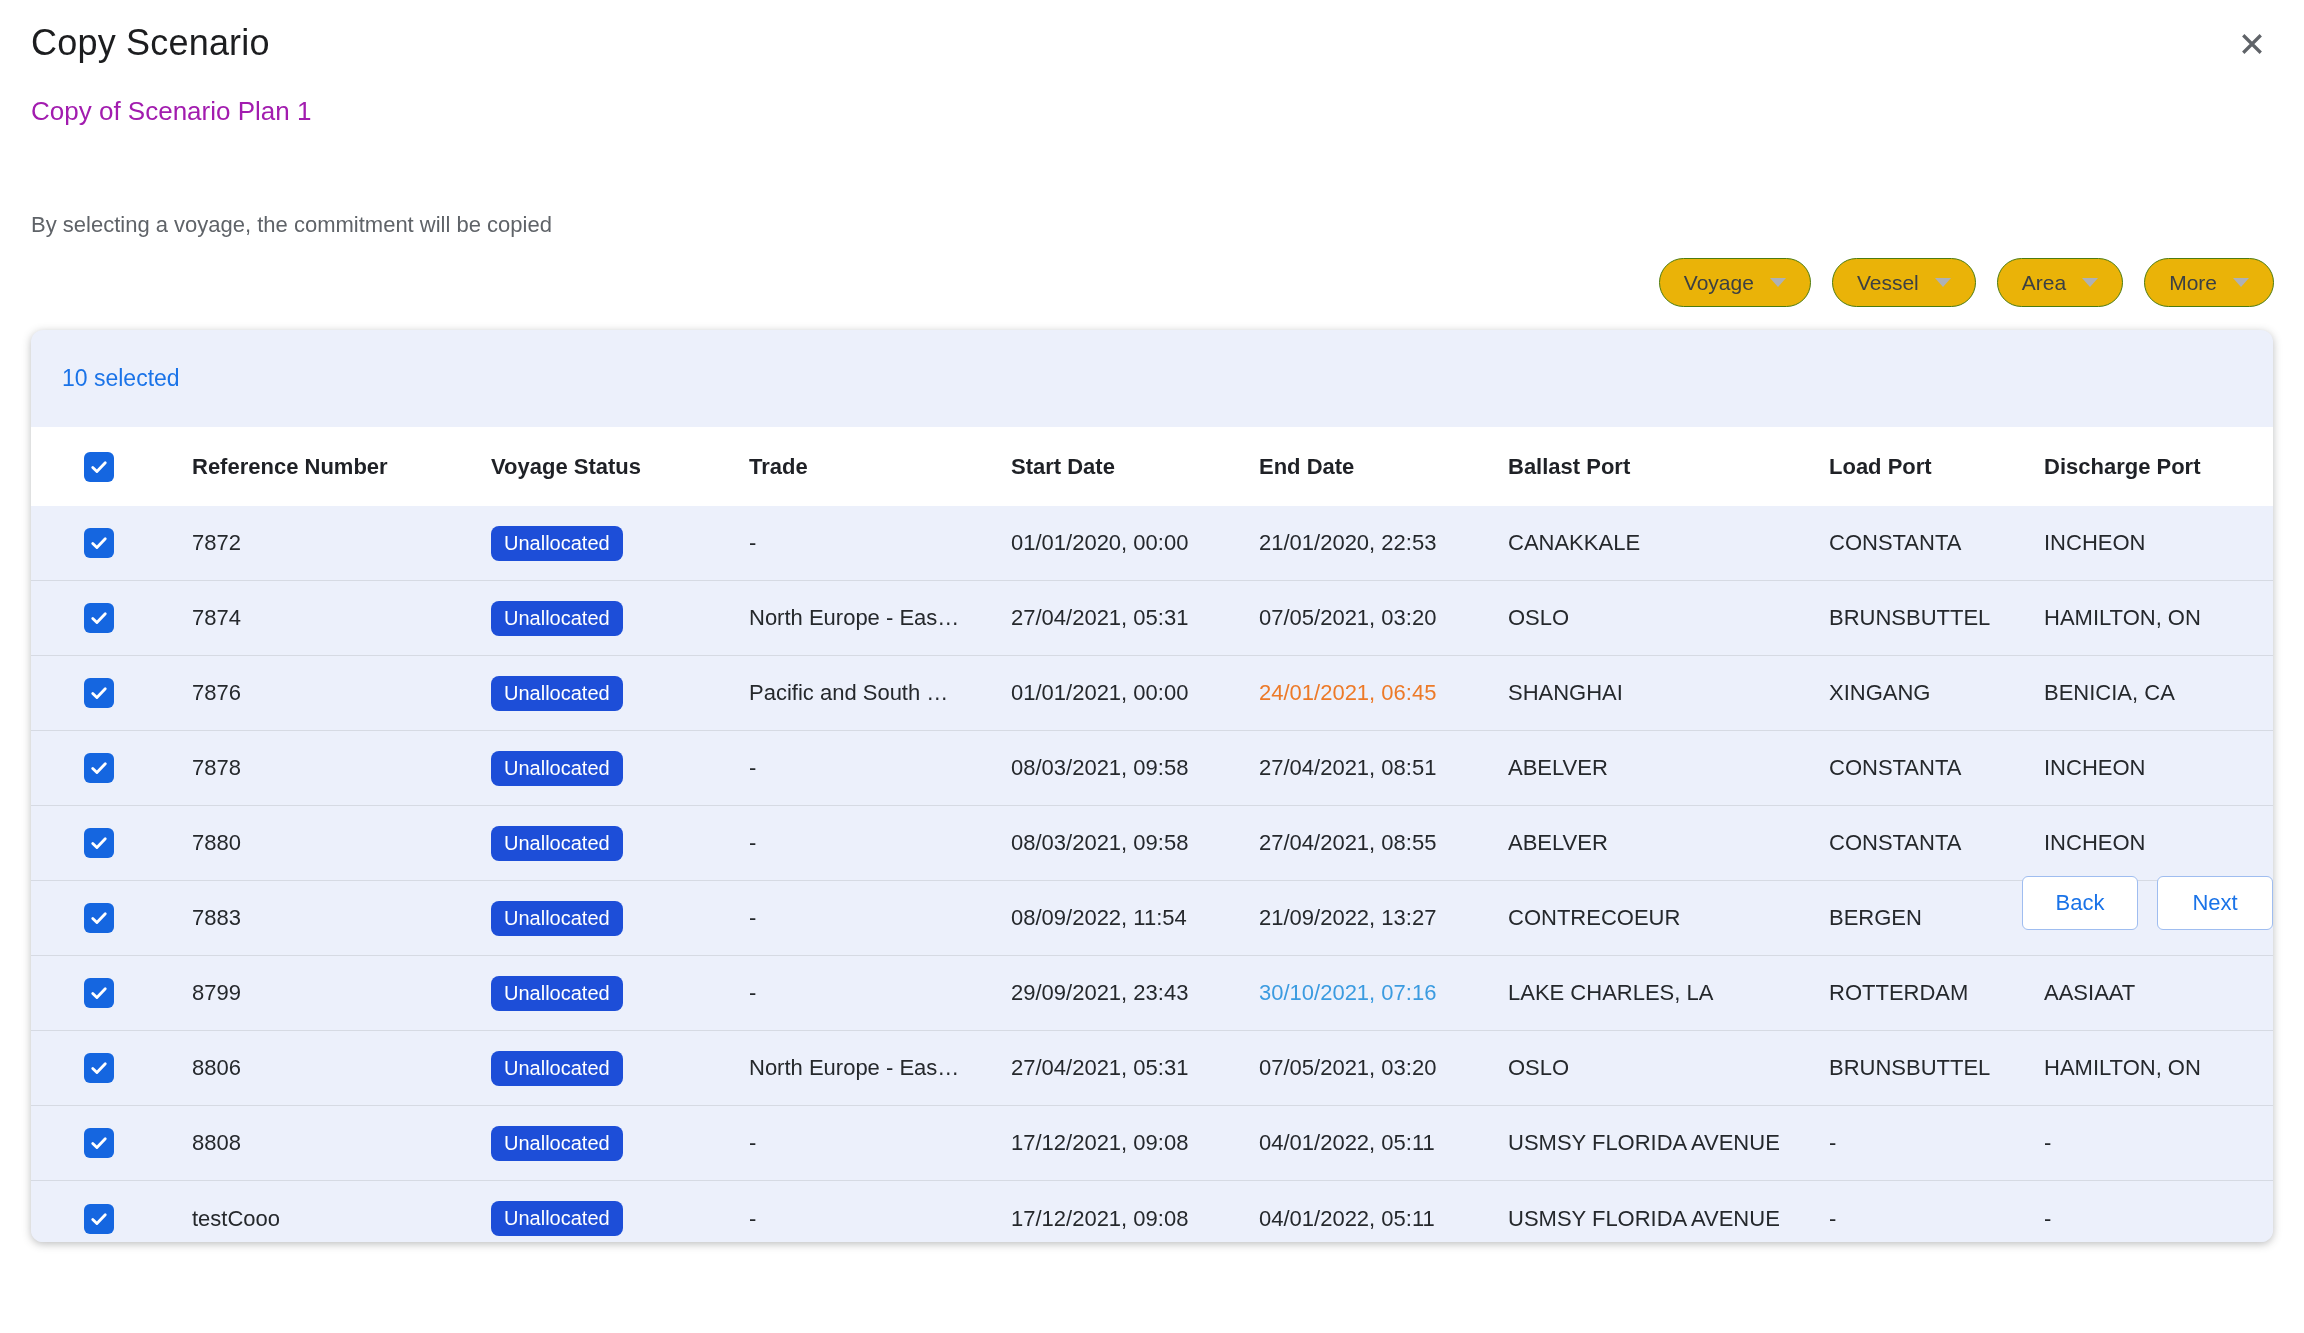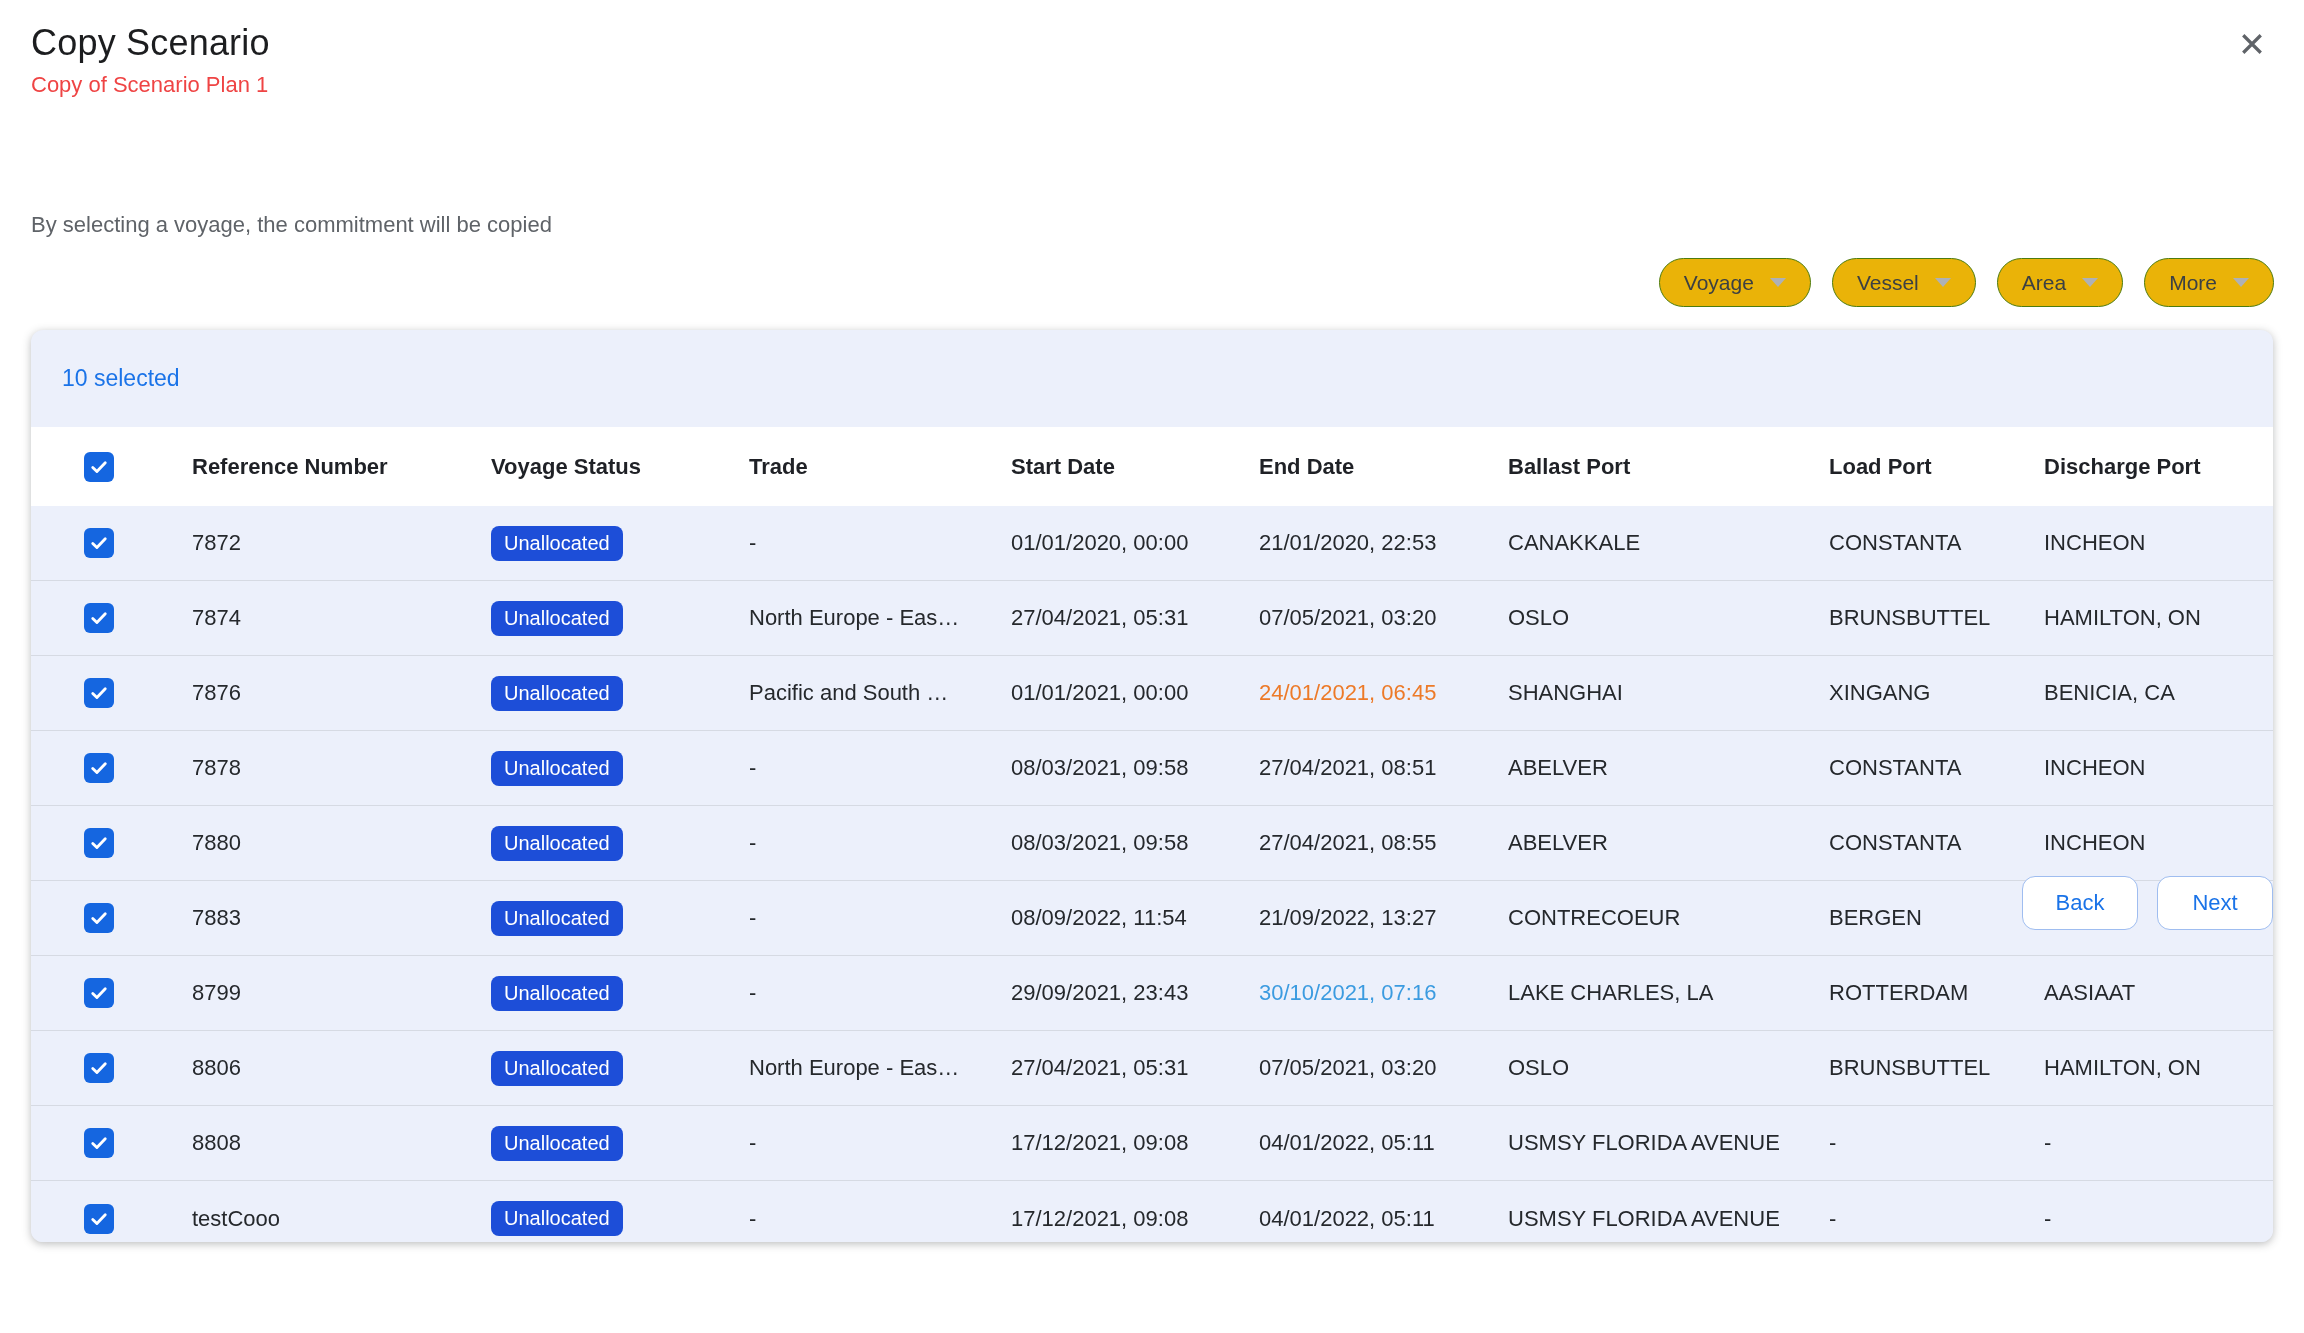--- a/index.html
+++ b/index.html
@@ -4,21 +4,21 @@
 <style>
   * { margin:0; padding:0; box-sizing:border-box; }
   html,body { width:2304px; height:1333px; background:#ffffff;
     font-family:"Liberation Sans", sans-serif; color:#202124; overflow:hidden; }
 
   .dialog { position:relative; width:2304px; height:955px; }
 
   
   .dlg-header { position:absolute; left:31px; top:22px; }
   .dlg-title { font-size:36px; font-weight:500; color:#1c1d1f; letter-spacing:.2px; }
-  .dlg-subtitle { margin-top:8px; font-size:22px; color:#ef4444; }
+  .dlg-subtitle { margin-top:32px; font-size:26px; color:#a21caf; }
   .close-btn { position:absolute; right:32px; top:24px; width:40px; height:40px;
     display:flex; align-items:center; justify-content:center; cursor:pointer; }
   .close-btn svg { width:30px; height:30px; stroke:#5f6368; stroke-width:2.6; }
 
   
   .stepper { position:absolute; left:31px; top:150px; width:1672px;
     display:flex; align-items:center; }
   .step { display:flex; align-items:center; gap:17px; flex:0 0 auto; cursor:pointer; }
   .step-circle { width:38px; height:38px; border-radius:50%; display:flex;
     align-items:center; justify-content:center; color:#fff; font-size:20px; flex:0 0 auto; }
@@ -63,21 +63,21 @@
 
   .badge { display:inline-block; background:#1d4ed8; color:#ffffff; font-size:20px;
     padding:6px 13px; border-radius:8px; }
 
   .end-orange { color:#ed7a28; }
   .end-blue { color:#3b9be0; }
 
   
   .footer { position:absolute; right:31px; bottom:25px; display:flex; gap:19px; }
   .btn { min-width:116px; height:54px; background:#fff; border:1px solid #9fbdf0;
-    border-radius:13px; color:#1a73e8; font-size:22px; font-family:inherit;
+    border-radius:6px; color:#1a73e8; font-size:22px; font-family:inherit;
     cursor:pointer; padding:12px 28px; }
 </style>
 </head>
 <body>
 
 <div class="dialog">
 
   <div class="dlg-header">
     <div class="dlg-title">Copy Scenario</div>
     <div class="dlg-subtitle">Copy of Scenario Plan 1</div>

